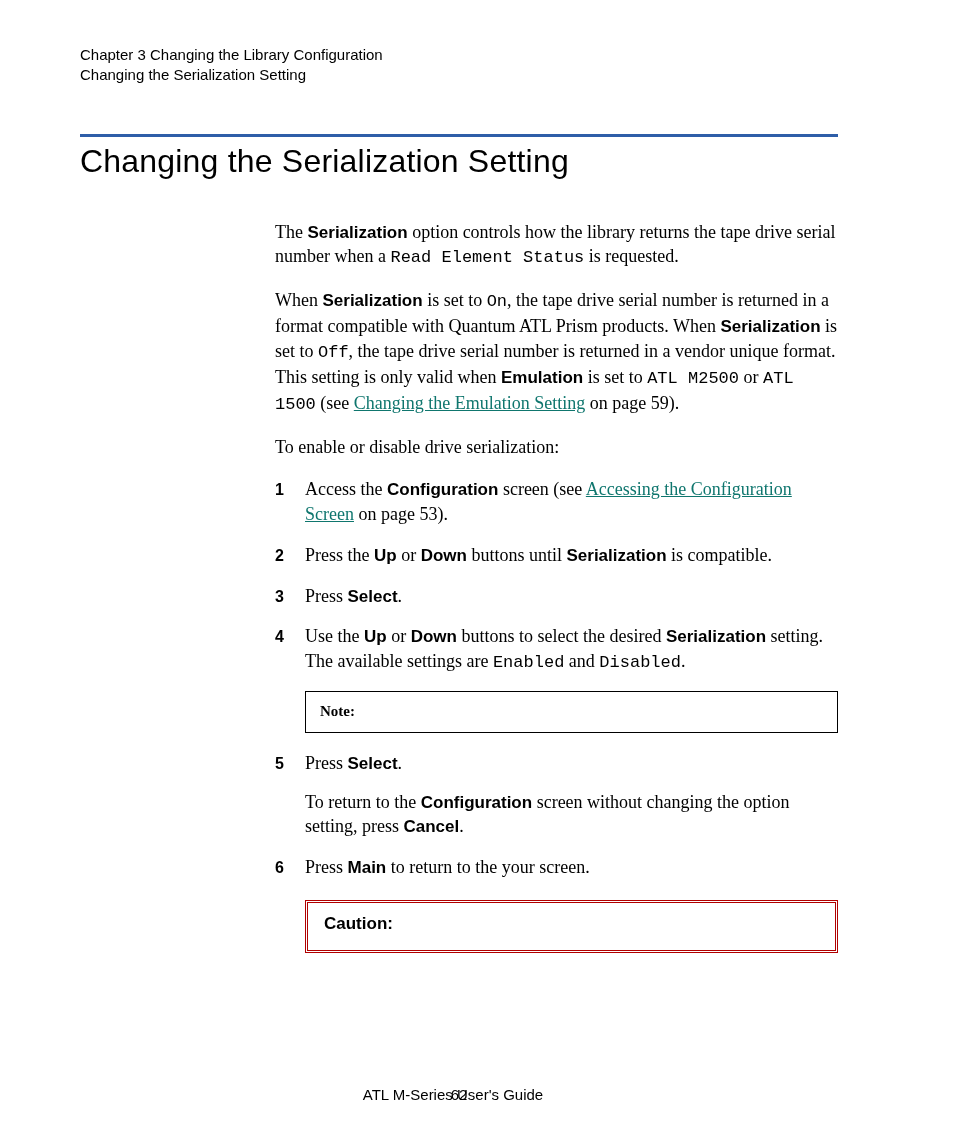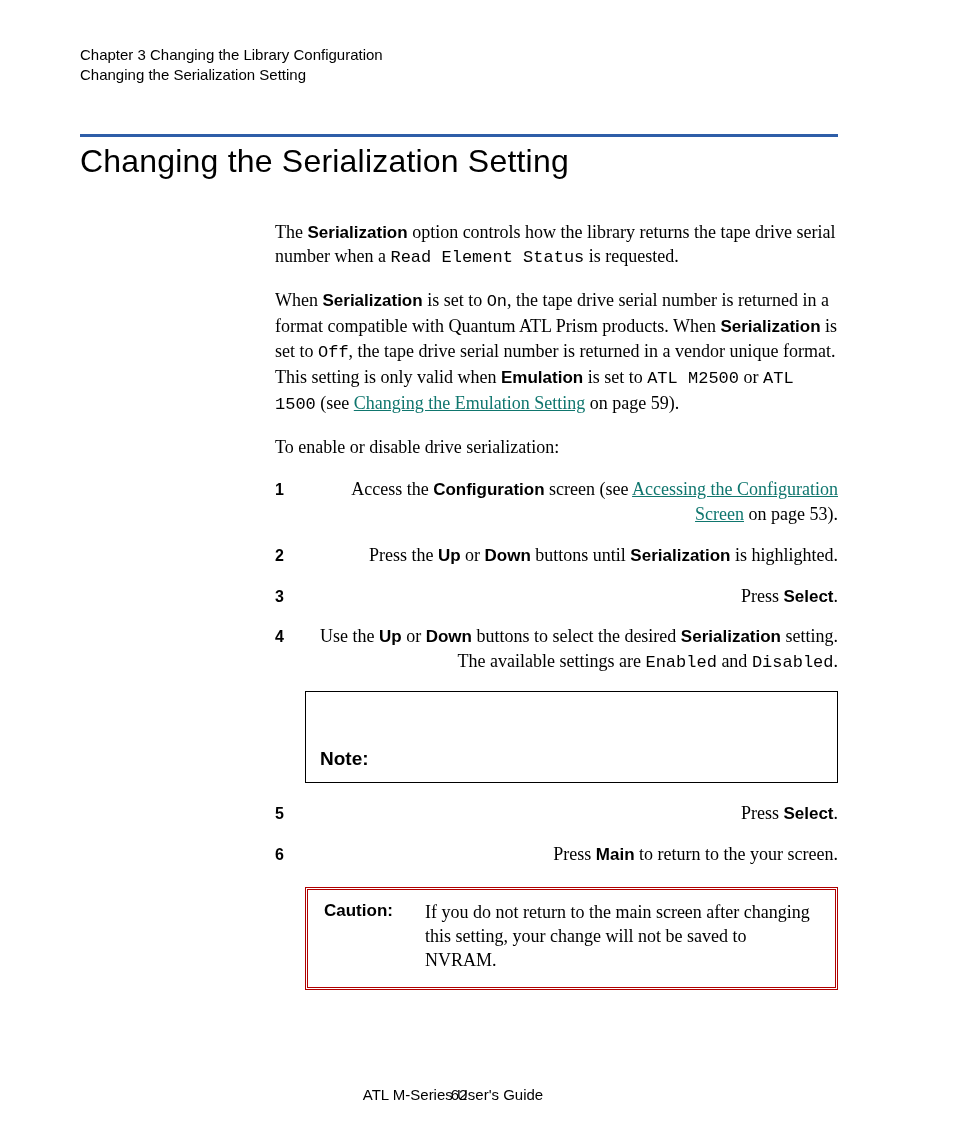--- a/index.html
+++ b/index.html
@@ -71,36 +71,35 @@
     counter-increment: step;
     content: counter(step);
     position: absolute;
     left: 0;
     top: 2px;
     font-family: Arial, Helvetica, sans-serif;
     font-weight: 700;
     font-size: 16px;
   }
   ol.steps li p { margin: 0 0 14px 0; }
-  ol.steps li p:last-child { margin-bottom: 0; text-align: right; }
+  ol.steps li p:last-child { margin-bottom: 0; }
 
   .note-box {
     border: 1px solid #000;
     padding: 9px 14px 10px 14px;
     margin: 4px 0 18px 30px;
     font-size: 18px;
     display: flex;
     gap: 24px;
   }
   .note-box .label {
-    font-family: Liberation Sans, sans-serif;
-    font-weight: 700;
-    font-size: 19px;
+    font-family: Liberation Serif, serif;
+    font-weight: 700;
+    font-size: 15px;
     flex: 0 0 auto;
-    margin-top: 45px;
   }
   .note-box .text { flex: 1 1 auto; }
 
   .caution-box {
     border: 3px double #b00000;
     color: #000;
     padding: 10px 16px 14px 16px;
     margin: 20px 0 0 30px;
     font-size: 18px;
     display: flex;
@@ -157,21 +156,21 @@
 
     <ol class="steps">
       <li>
         <p>
           <span>Access the </span><span class="bold-sans">Configuration</span><span> screen (see </span><a class="link">Accessing the Configuration Screen</a><span> on page 53).</span>
         </p>
       </li>
 
       <li>
         <p>
-          <span>Press the </span><span class="bold-sans">Up</span><span> or </span><span class="bold-sans">Down</span><span> buttons until </span><span class="bold-sans">Serialization</span><span> is highlighted.</span>
+          <span>Press the </span><span class="bold-sans">Up</span><span> or </span><span class="bold-sans">Down</span><span> buttons until </span><span class="bold-sans">Serialization</span><span> is compatible.</span>
         </p>
       </li>
 
       <li>
         <p>
           <span>Press </span><span class="bold-sans">Select</span><span>.</span>
         </p>
       </li>
 
       <li>
@@ -183,32 +182,34 @@
 
     <div class="note-box">
       <div class="label">Note:</div>
     </div>
 
     <ol class="steps" start="5" style="counter-reset: step 4;">
       <li>
         <p>
           <span>Press </span><span class="bold-sans">Select</span><span>.</span>
         </p>
+        <p>
+          <span>To return to the </span><span class="bold-sans">Configuration</span><span> screen without changing the option setting, press </span><span class="bold-sans">Cancel</span><span>.</span>
+        </p>
       </li>
 
       <li>
         <p>
           <span>Press </span><span class="bold-sans">Main</span><span> to return to the your screen.</span>
         </p>
       </li>
     </ol>
 
     <div class="caution-box">
       <div class="label">Caution:</div>
-      <div class="text">If you do not return to the main screen after changing this setting, your change will not be saved to NVRAM.</div>
     </div>
 
   </div>
 
   <div class="footer">
     <span>62</span>
     <span class="center">ATL M-Series User's Guide</span>
     <span></span>
   </div>
 

